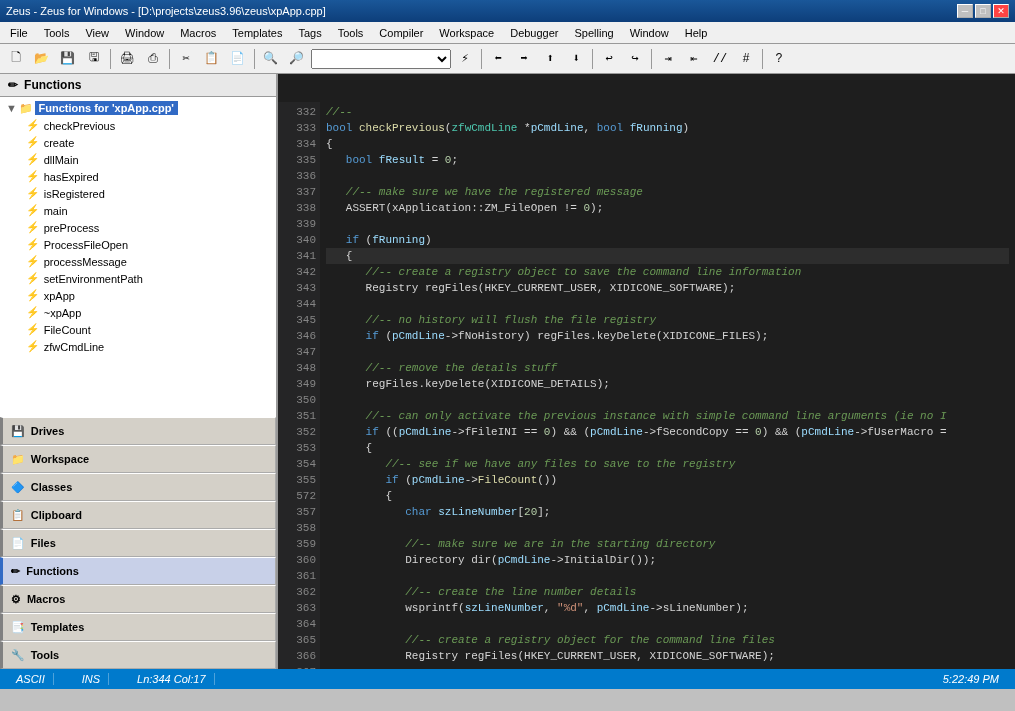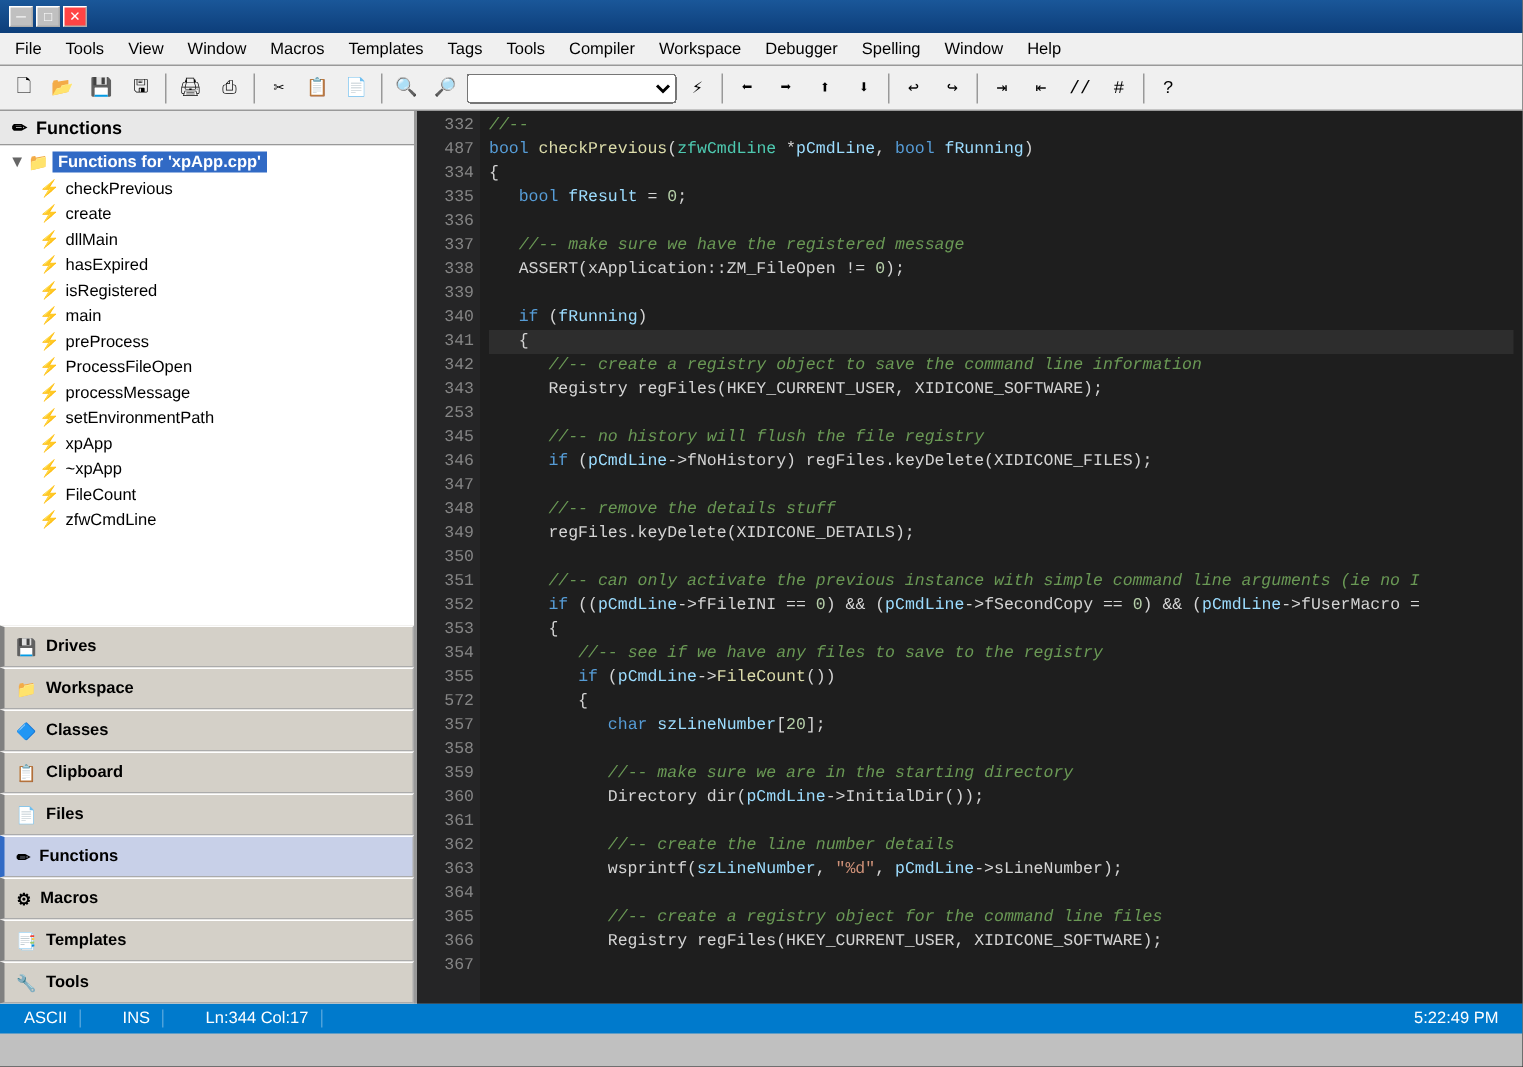--- a/index.html
+++ b/index.html
@@ -44,33 +44,34 @@
     
     #editor-area { flex: 1; display: flex; flex-direction: column; background: #1e1e1e; }
 
     
     #tabs { display: flex; background: #2d2d2d; border-bottom: 1px solid #555; height: 22px; }
     .tab { padding: 3px 12px; font-family: 'Segoe UI', Arial, sans-serif; font-size: 11px; cursor: pointer; border-right: 1px solid #555; display: flex; align-items: center; }
     .tab.inactive { background: #3c3c3c; color: #aaa; }
     .tab.active { background: #1e1e1e; color: #fff; }
 
     
-    #code-area { flex: 1; display: flex; overflow: hidden; }
+    #code-area { flex: 1; display: flex; overflow: hidden; margin-top: 28px; }
     #line-numbers { width: 42px; background: #252526; color: #858585; padding: 2px 4px; text-align: right; overflow: hidden; font-size: 11px; line-height: 16px; user-select: none; }
     #code-content { flex: 1; overflow: auto; padding: 2px 6px; font-size: 11px; line-height: 16px; color: #d4d4d4; white-space: pre; background: #1e1e1e; }
 
     
     #status-bar { height: 20px; background: #007acc; color: white; display: flex; align-items: center; padding: 0 8px; font-family: 'Segoe UI', Arial, sans-serif; font-size: 11px; gap: 20px; }
-    .status-item { padding: 0 8px; border-right: 1px solid rgba(255,255,255,0.3); }
+    .status-item { padding: 0 8px; border-right: 1px solid rgba(255,255,255,0.3); font-style: italic; }
     .status-item:last-child { border-right: none; margin-left: auto; }
   </style>
 </head>
 <body>
 
 <div id="title-bar">
+  <span>Zeus - Zeus for Windows - [D:\projects\zeus3.96\zeus\xpApp.cpp]</span>
   <div id="title-controls">
     <div class="title-btn">─</div>
     <div class="title-btn">□</div>
     <div class="title-btn close">✕</div>
   </div>
 </div>
 
 <div id="menu-bar">
   <div class="menu-item">File</div>
   <div class="menu-item">Tools</div>
@@ -237,32 +238,32 @@
       </div>
     </div>
   </div>
 
   <div id="editor-area">
 
 
     <div id="code-area">
       <div id="line-numbers">
           <div style="height:16px">332</div>
-          <div style="height:16px">487</div>
+          <div style="height:16px">333</div>
           <div style="height:16px">334</div>
           <div style="height:16px">335</div>
           <div style="height:16px">336</div>
           <div style="height:16px">337</div>
           <div style="height:16px">338</div>
           <div style="height:16px">339</div>
           <div style="height:16px">340</div>
           <div style="height:16px">341</div>
           <div style="height:16px">342</div>
           <div style="height:16px">343</div>
-          <div style="height:16px">253</div>
+          <div style="height:16px">344</div>
           <div style="height:16px">345</div>
           <div style="height:16px">346</div>
           <div style="height:16px">347</div>
           <div style="height:16px">348</div>
           <div style="height:16px">349</div>
           <div style="height:16px">350</div>
           <div style="height:16px">351</div>
           <div style="height:16px">352</div>
           <div style="height:16px">353</div>
           <div style="height:16px">354</div>

